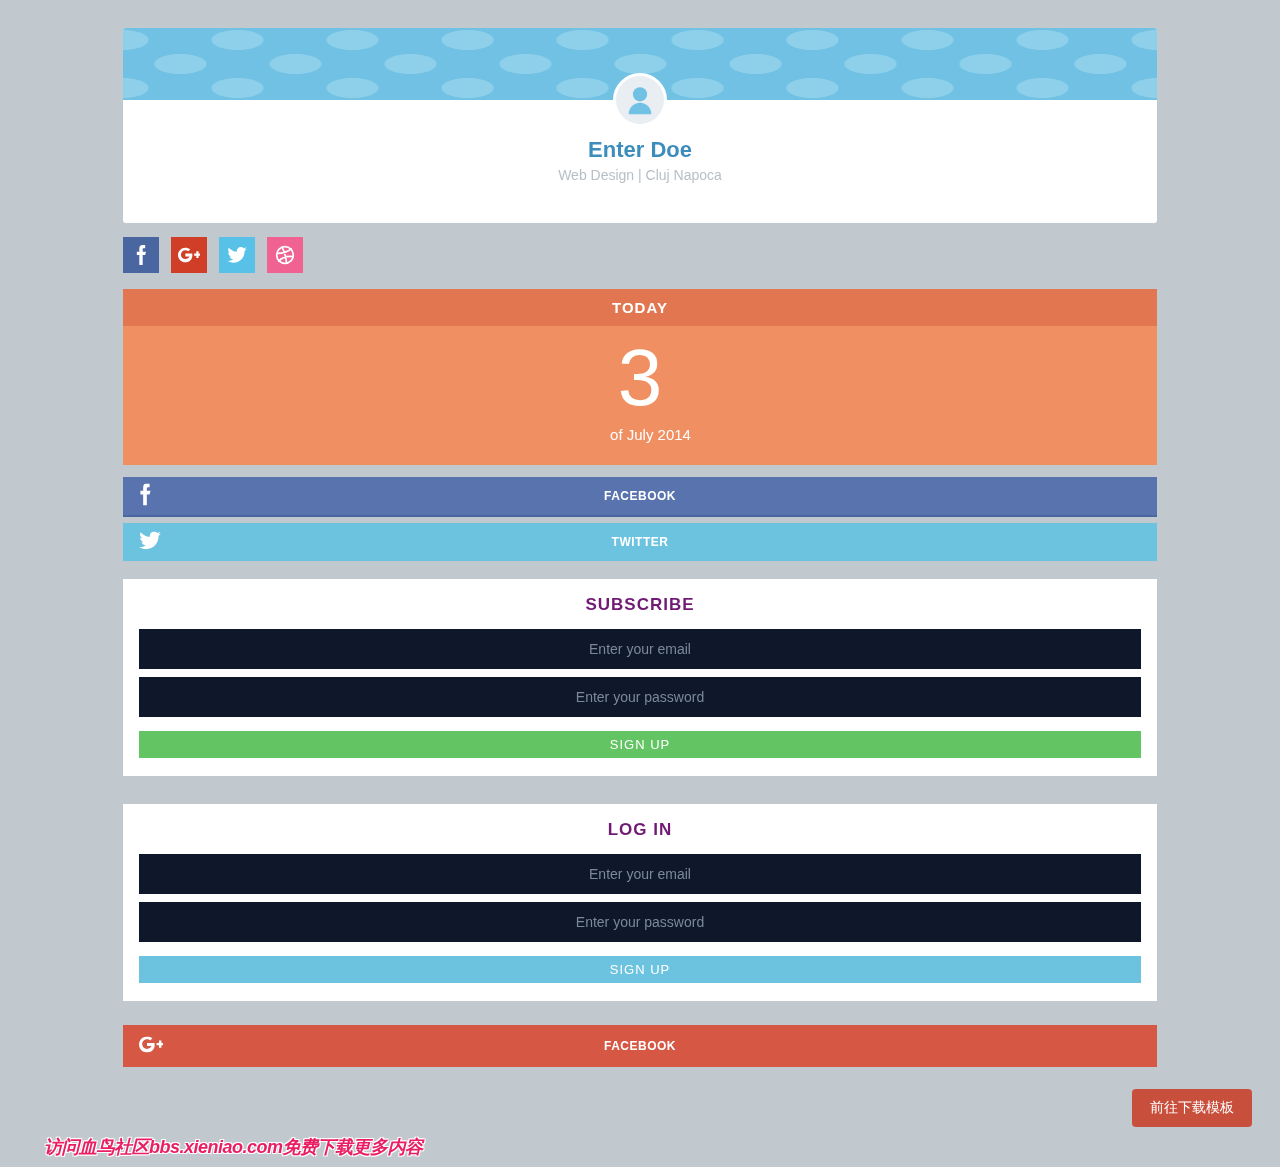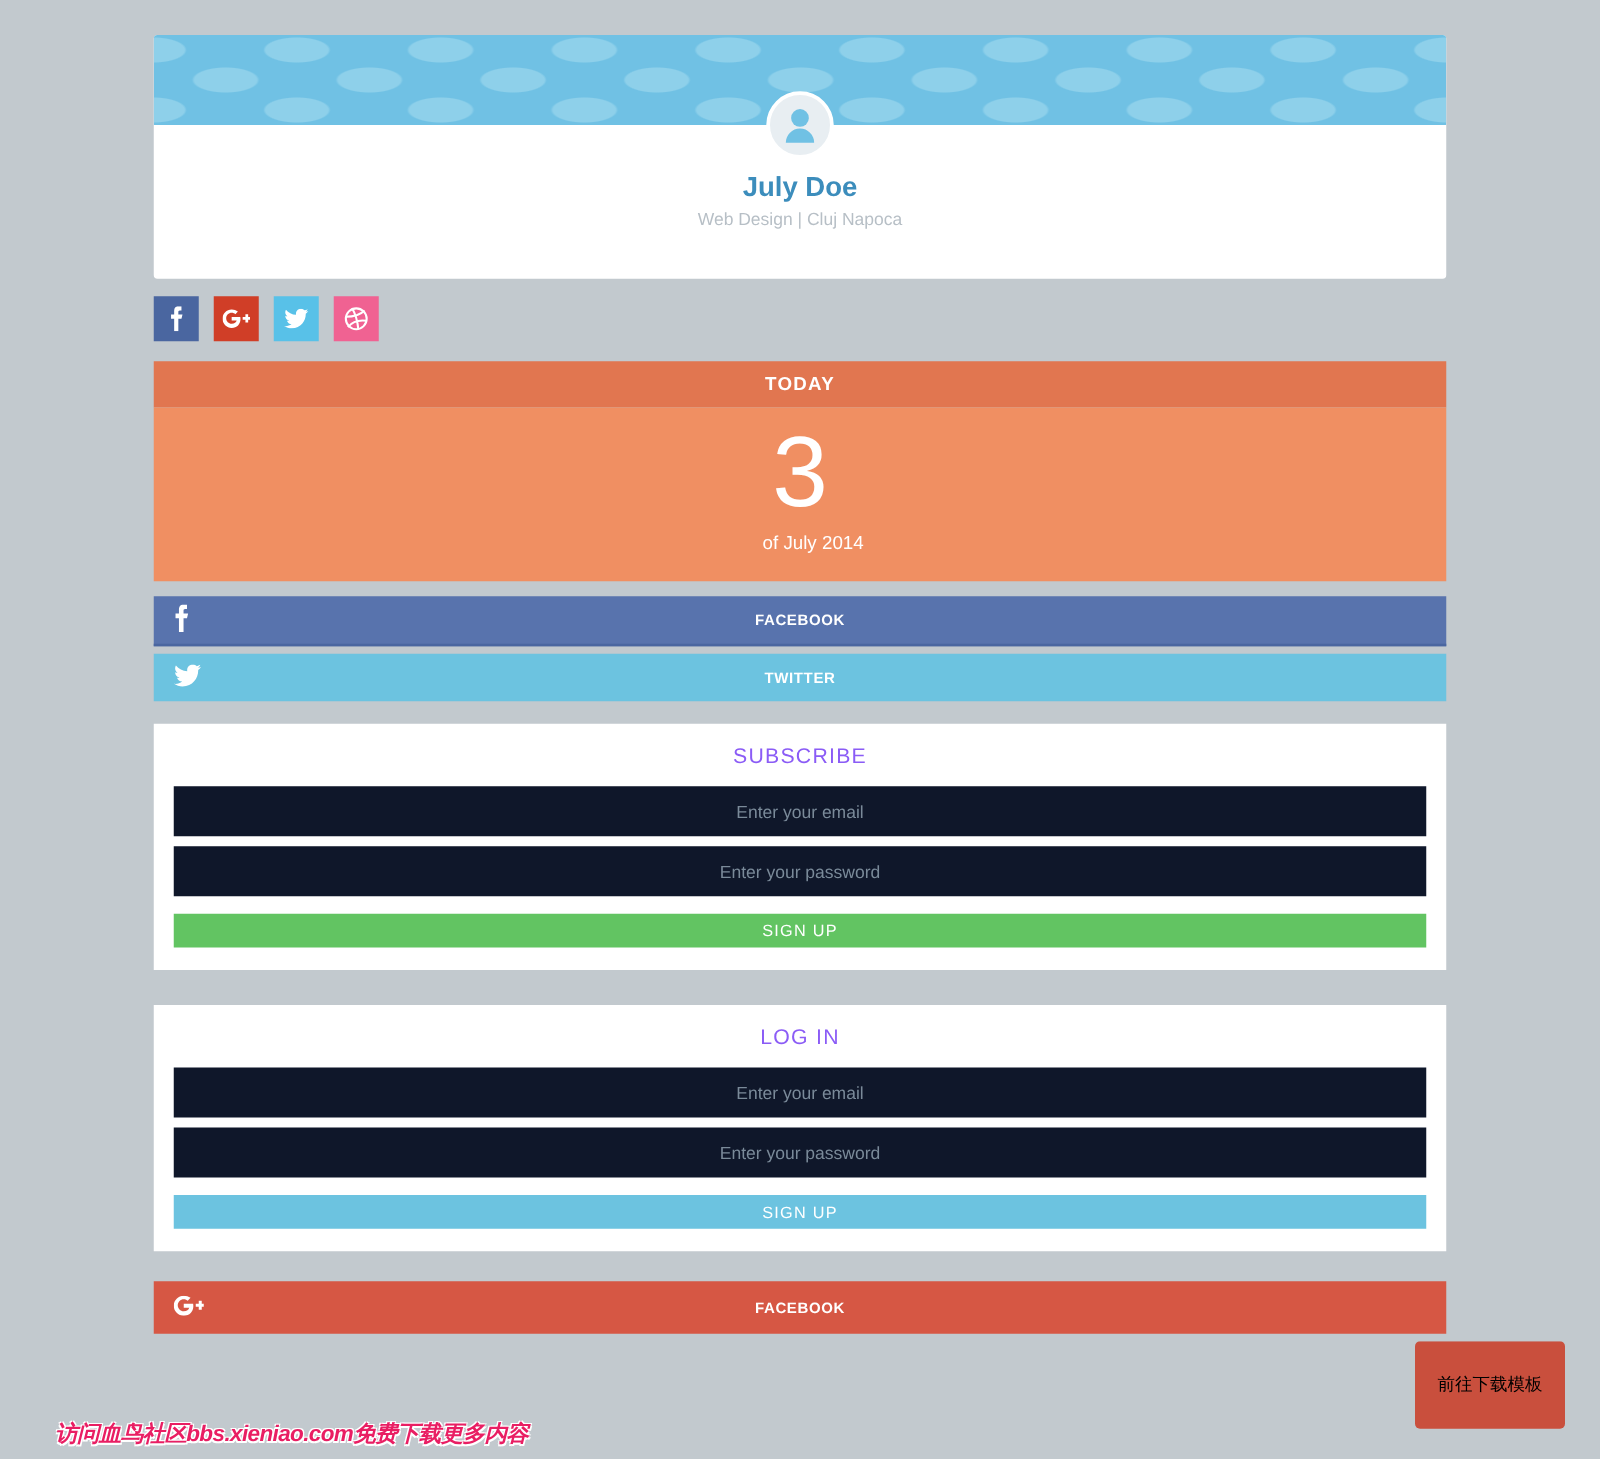--- a/index.html
+++ b/index.html
@@ -120,23 +120,23 @@
 .tw-bar { background: #6cc3e0; margin-top: 6px; }
 .red-bar { background: #d65744; margin-top: 24px; padding: 14px 0; }
 
 .panel {
   background: #fff;
   margin-top: 18px;
   padding: 16px 16px 18px 16px;
 }
 .panel-title {
   text-align: center;
-  color: #8b5cf6;
+  color: #701a75;
   font-size: 17px;
-  font-weight: 400;
+  font-weight: 700;
   letter-spacing: 1px;
   margin-bottom: 14px;
 }
 .field {
   width: 100%;
   background: #0f172a;
   border: none;
   text-align: center;
   padding: 12px;
   font-size: 14px;
@@ -153,24 +153,24 @@
   letter-spacing: 1px;
   cursor: pointer;
   margin-top: 6px;
 }
 .btn-green { background: #62c462; }
 .btn-blue { background: #6cc3e0; }
 
 .float-btn {
   position: fixed;
   right: 28px;
-  bottom: 24px;
+  bottom: 40px;
   background: #c94f3d;
-  color: #000000;
-  padding: 26px 18px;
+  color: #ffffff;
+  padding: 10px 18px;
   border-radius: 4px;
   font-size: 14px;
   cursor: pointer;
 }
 .watermark {
   position: fixed;
   left: 44px;
   bottom: 8px;
   color: #e91e63;
   font-weight: 800;
@@ -192,21 +192,21 @@
   <div class="profile-card">
     <div class="profile-banner"></div>
     <div class="avatar-wrap">
       <div class="avatar">
         <svg viewBox="0 0 24 24" fill="#70c1e4">
           <circle cx="12" cy="8" r="5"></circle>
           <path d="M4 22c0-4.4 3.6-8 8-8s8 3.6 8 8"></path>
         </svg>
       </div>
     </div>
-    <div class="profile-name">July Doe</div>
+    <div class="profile-name">Enter Doe</div>
     <div class="profile-sub">Web Design | Cluj Napoca</div>
   </div>
 
   <div class="social-row">
     <div class="social-btn fb-bg">
       <svg width="12" height="20" viewBox="0 0 12 24" fill="#fff">
           <path d="M8 8V5.5C8 4.7 8.2 4 9.5 4H11V0H8C4.7 0 4 2.2 4 5v3H1v4h3v12h4V12h3l1-4H8z"></path>
         </svg>
     </div>
     <div class="social-btn gp-bg">

